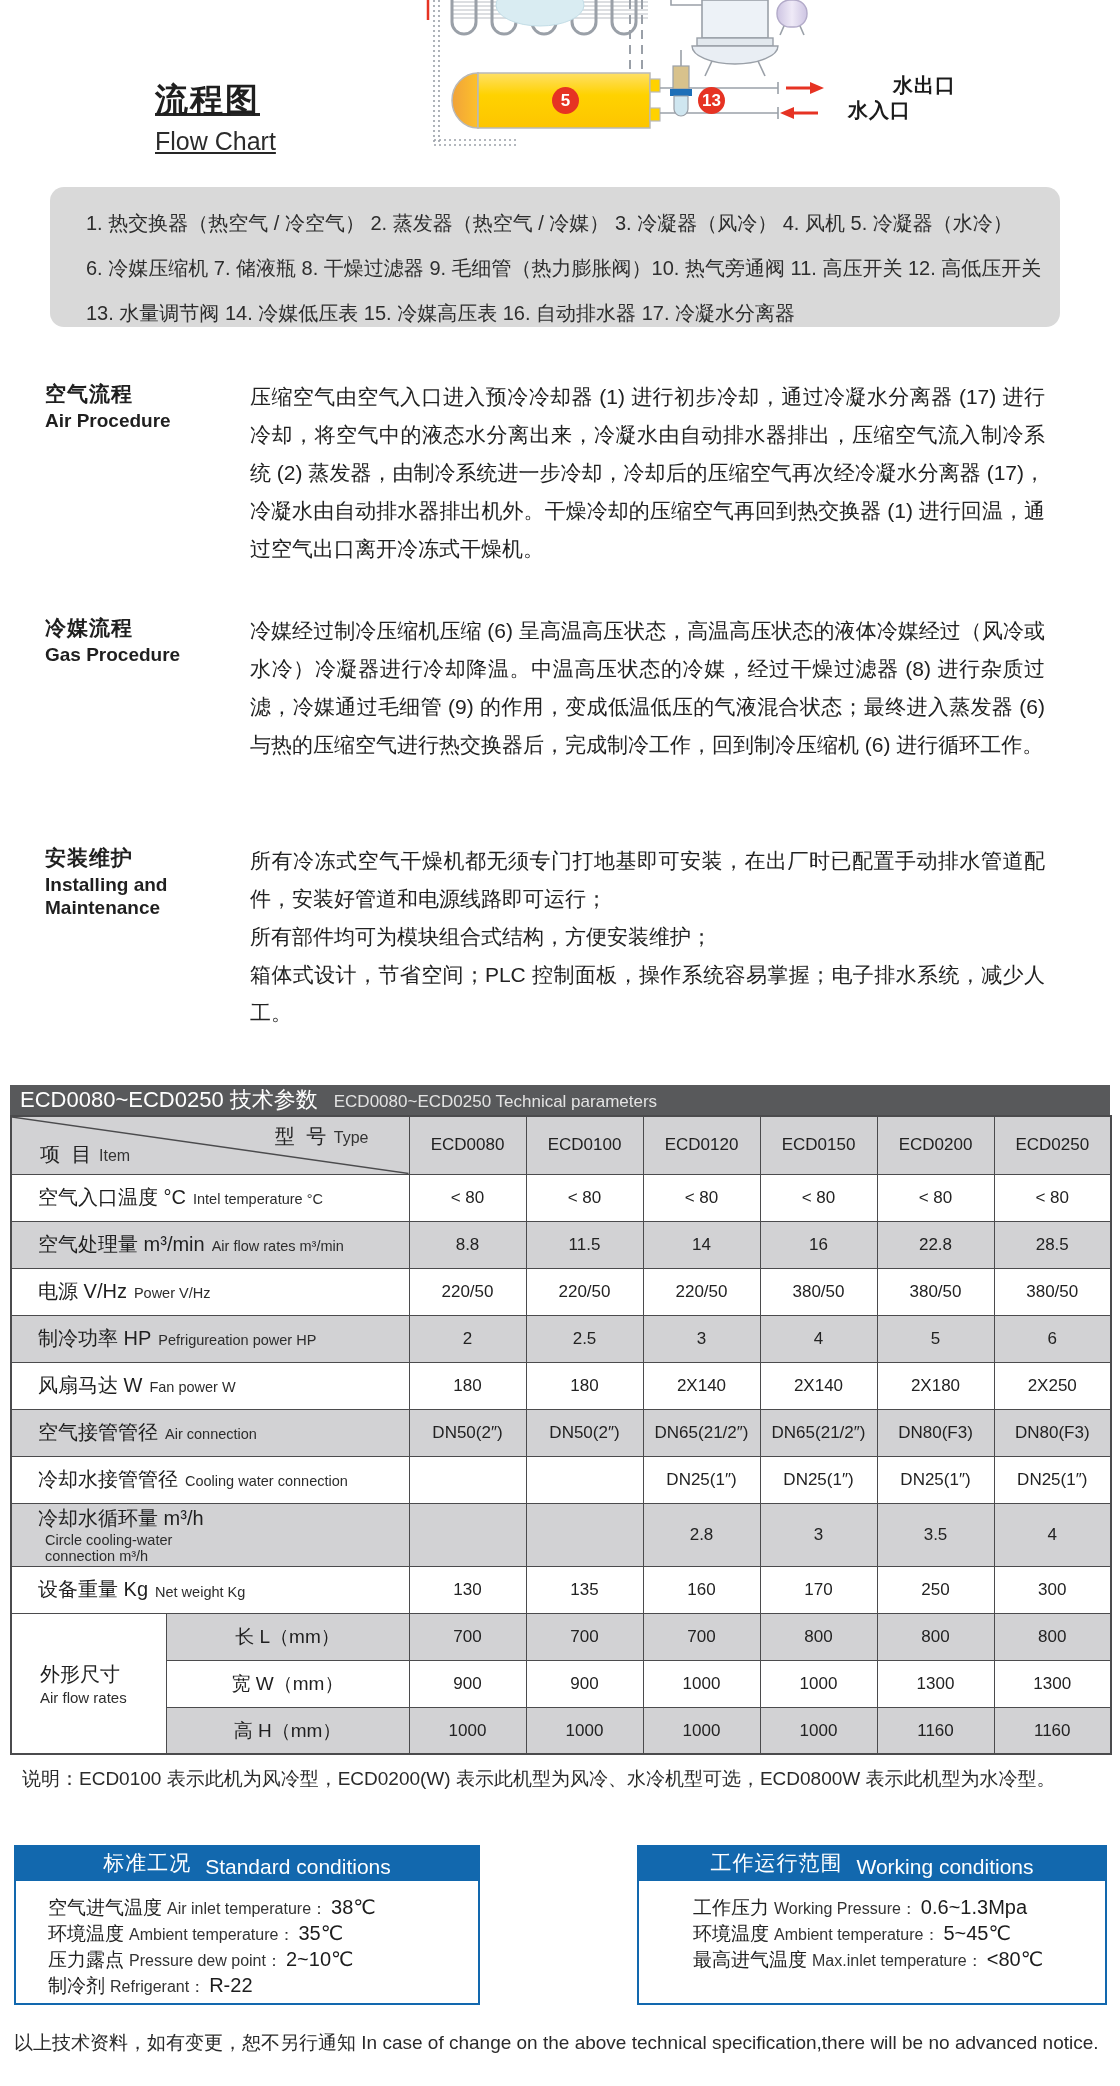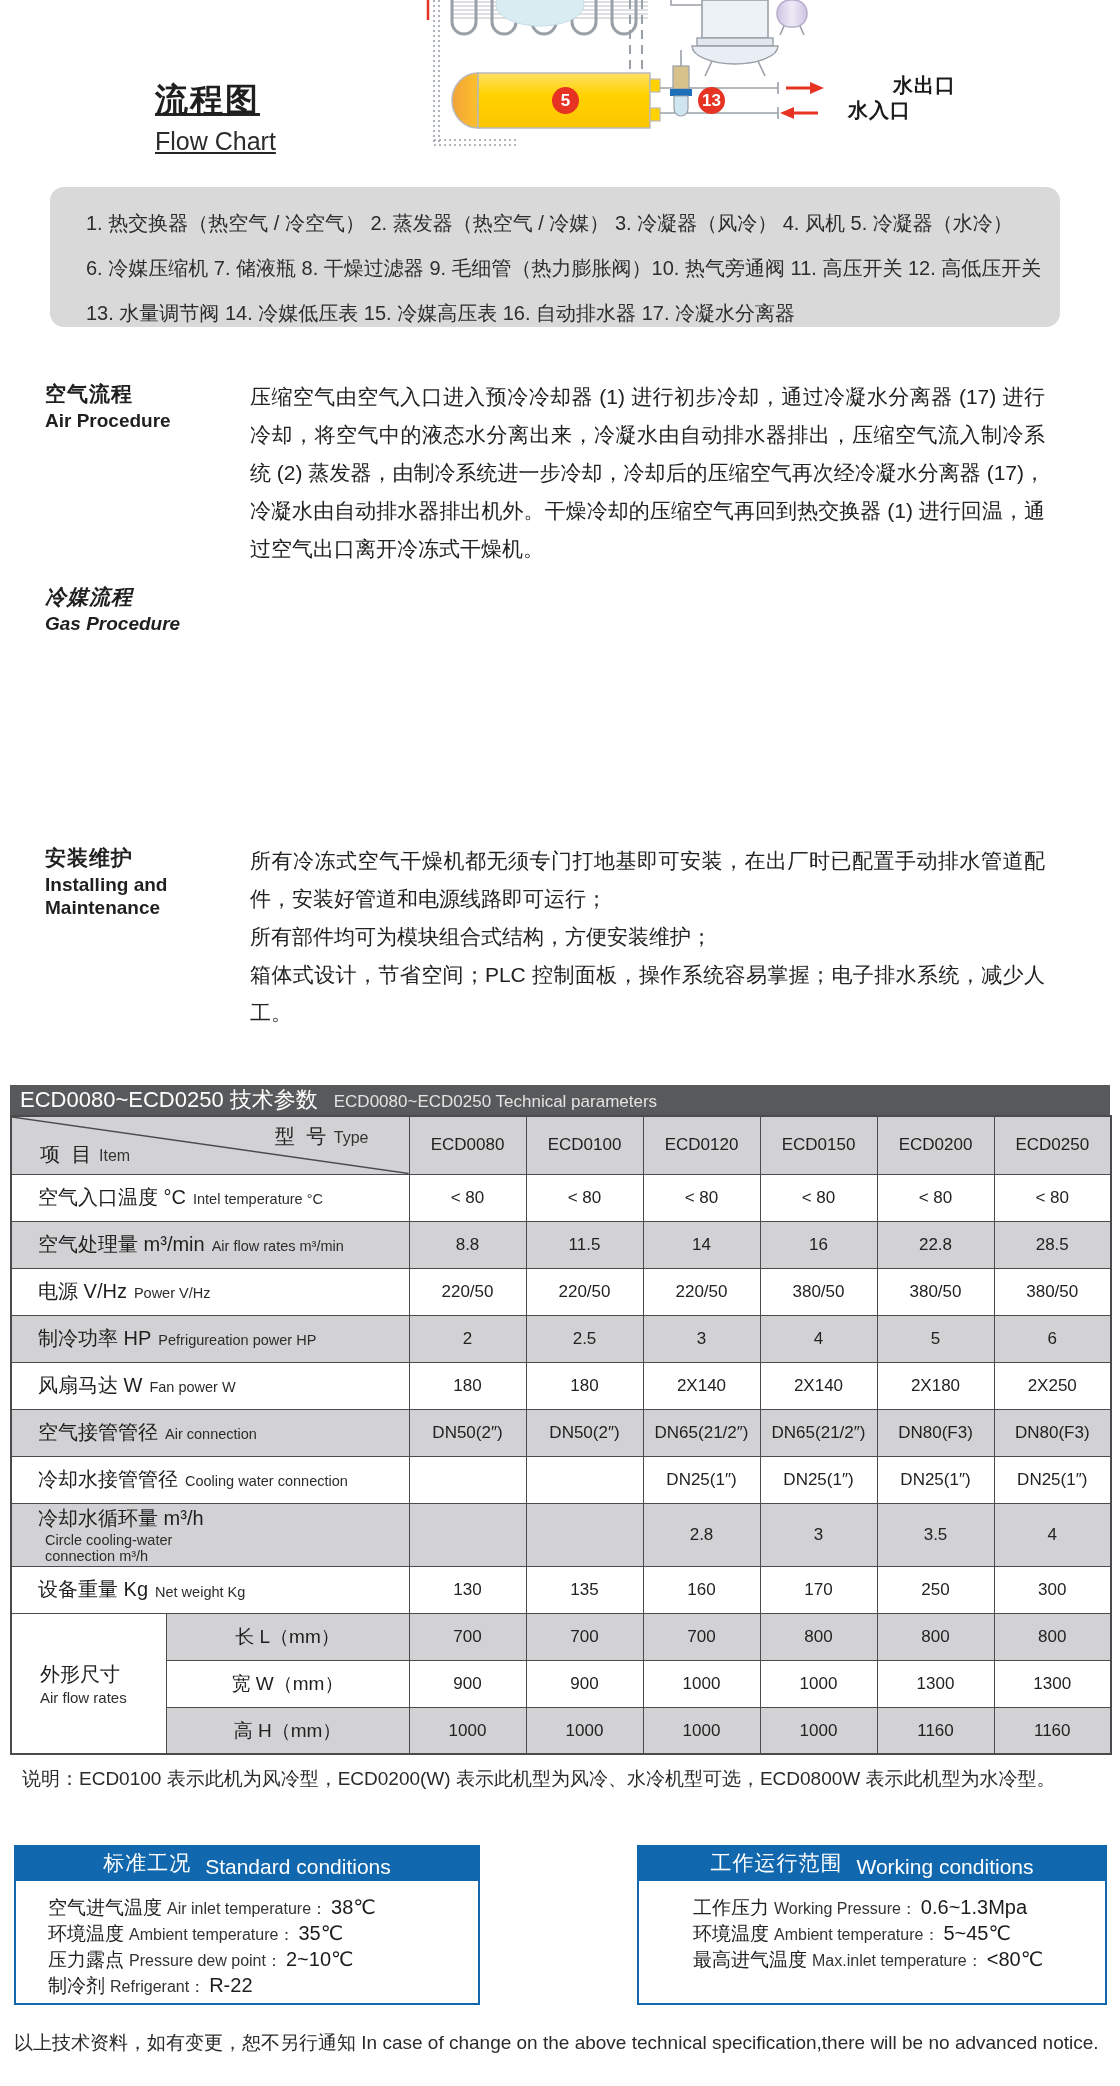--- a/index.html
+++ b/index.html
@@ -198,25 +198,28 @@
   <div class="section" style="top:378px;height:228px;">
     <div class="sec-label">
       <div class="cn">空气流程</div>
       <div class="en">Air Procedure</div>
     </div>
     <div class="sec-paras">
         <div class="para">压缩空气由空气入口进入预冷冷却器 (1) 进行初步冷却，通过冷凝水分离器 (17) 进行冷却，将空气中的液态水分离出来，冷凝水由自动排水器排出，压缩空气流入制冷系统 (2) 蒸发器，由制冷系统进一步冷却，冷却后的压缩空气再次经冷凝水分离器 (17)，冷凝水由自动排水器排出机外。干燥冷却的压缩空气再回到热交换器 (1) 进行回温，通过空气出口离开冷冻式干燥机。</div>
       </div>
   </div>
 
-  <div class="section" style="top:581px;height:195px;font-style:italic;">
+  <div class="section" style="top:612px;height:195px;">
     <div class="sec-label">
       <div class="cn">冷媒流程</div>
       <div class="en">Gas Procedure</div>
     </div>
+    <div class="sec-paras">
+        <div class="para">冷媒经过制冷压缩机压缩 (6) 呈高温高压状态，高温高压状态的液体冷媒经过（风冷或水冷）冷凝器进行冷却降温。中温高压状态的冷媒，经过干燥过滤器 (8) 进行杂质过滤，冷媒通过毛细管 (9) 的作用，变成低温低压的气液混合状态；最终进入蒸发器 (6) 与热的压缩空气进行热交换器后，完成制冷工作，回到制冷压缩机 (6) 进行循环工作。</div>
+      </div>
   </div>
 
   <div class="section" style="top:842px;height:200px;">
     <div class="sec-label">
       <div class="cn">安装维护</div>
       <div class="en">Installing and Maintenance</div>
     </div>
     <div class="sec-paras">
         <div class="para">所有冷冻式空气干燥机都无须专门打地基即可安装，在出厂时已配置手动排水管道配件，安装好管道和电源线路即可运行；</div>
         <div class="para">所有部件均可为模块组合式结构，方便安装维护；</div>

